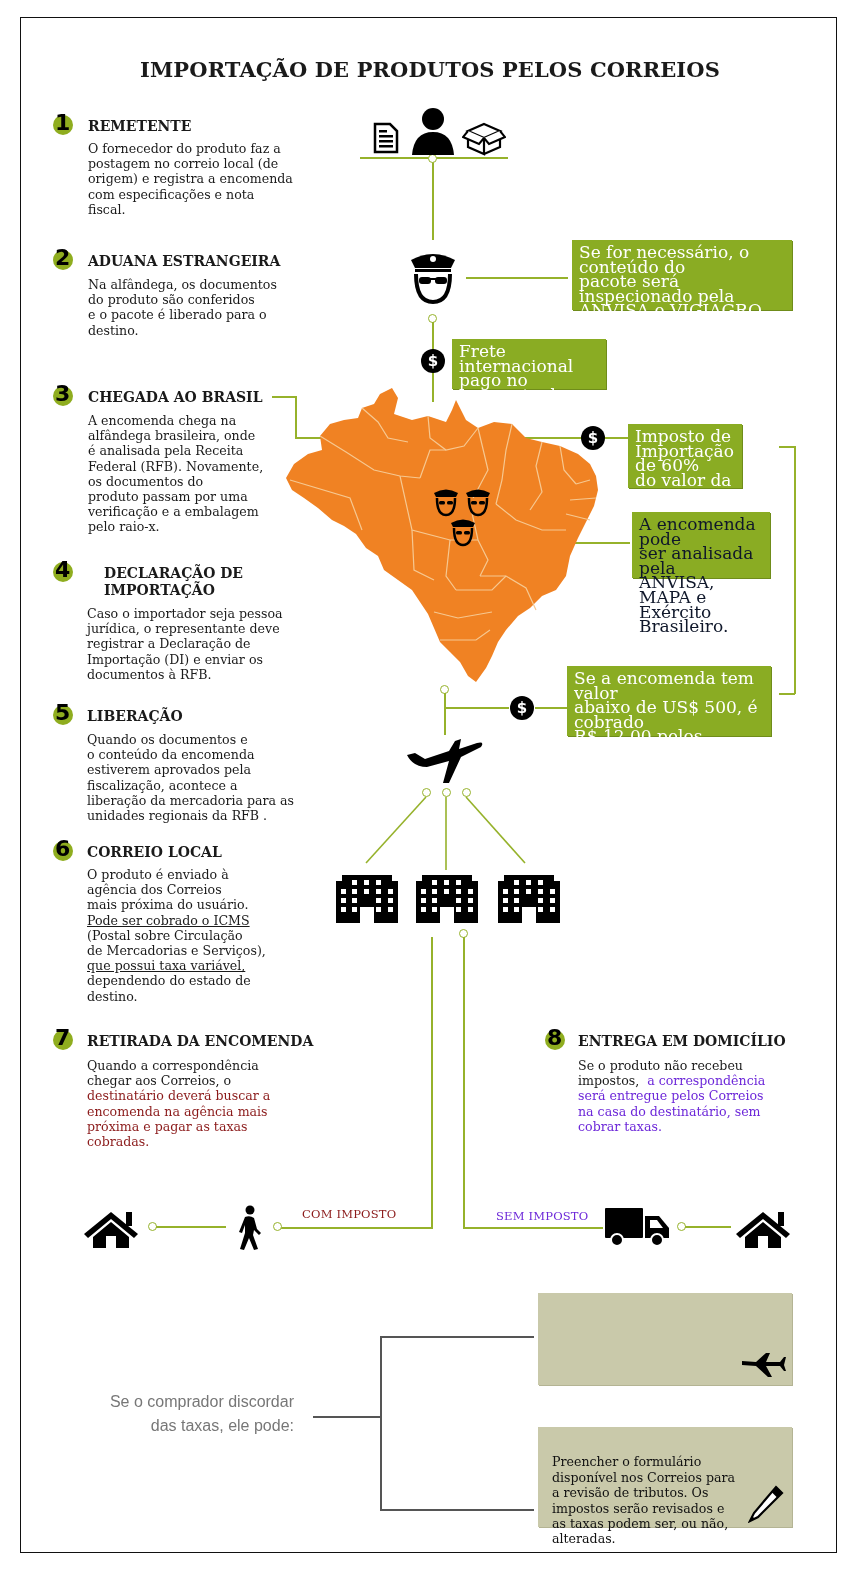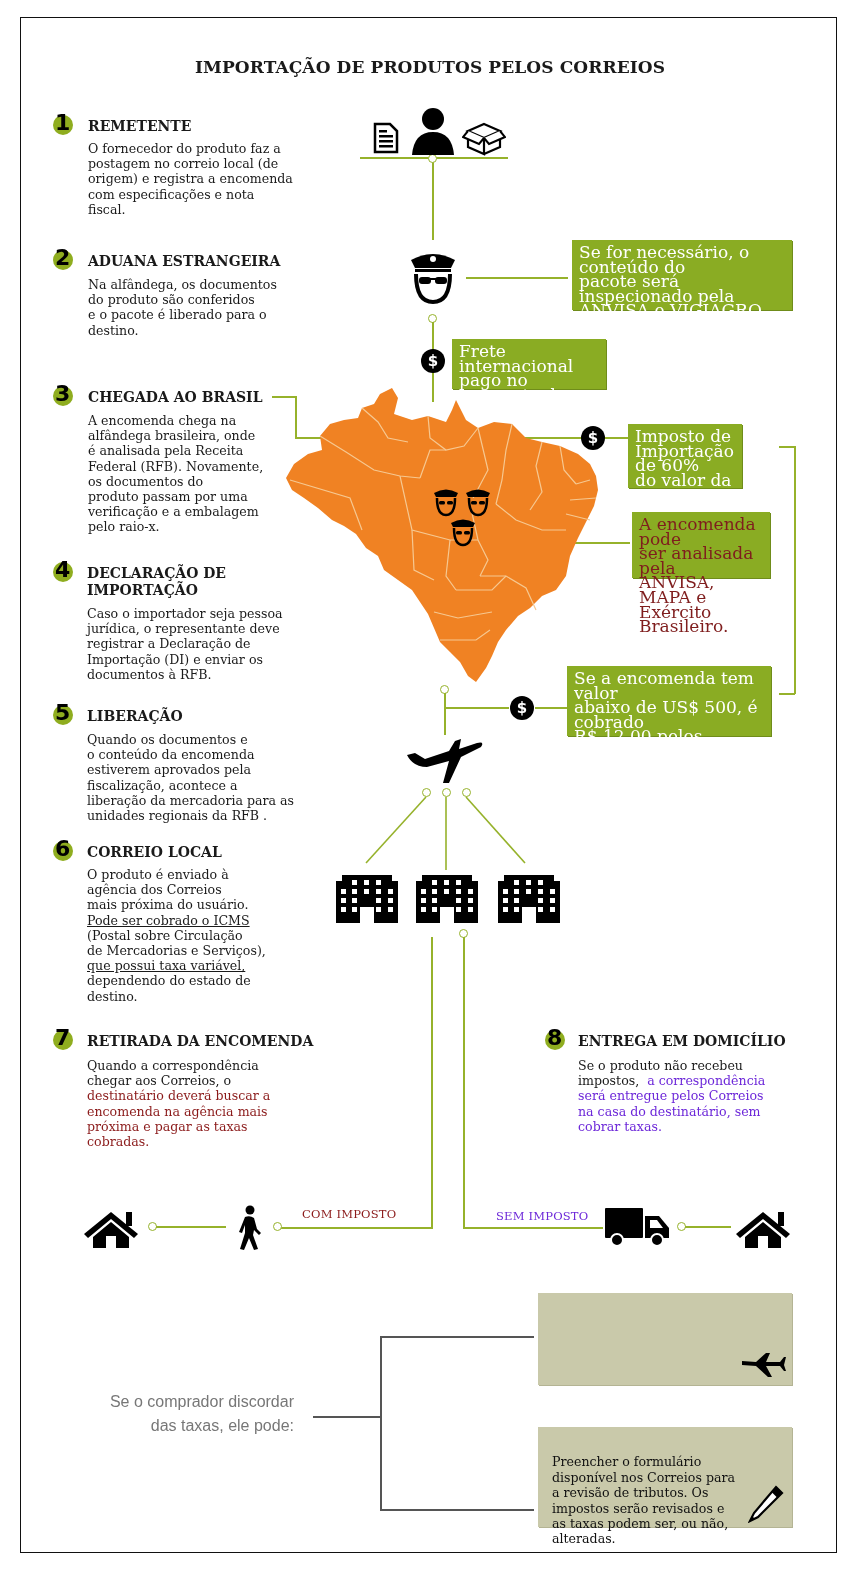--- a/index.html
+++ b/index.html
@@ -1,30 +1,30 @@
 <!DOCTYPE html>
 <html><head>
 <meta charset="utf-8">
 <style>
   * { box-sizing: border-box; margin: 0; padding: 0; }
   html, body { width: 860px; height: 1582px; background: #ffffff; overflow: hidden; }
   body { position: relative; font-family: "DejaVu Serif", serif; color: #1a1a1a; }
   .frame { position: absolute; left: 20px; top: 17px; width: 817px; height: 1536px; border: 1.5px solid #111; }
   .abs { position: absolute; }
-  .title { left: 0; width: 860px; top: 57px; text-align: center; font-family: "DejaVu Serif", serif; font-weight: bold; font-size: 17px; letter-spacing: 0.1px; }
+  .title { left: 0; width: 860px; top: 57px; text-align: center; font-family: "DejaVu Serif", serif; font-weight: bold; font-size: 21px; letter-spacing: 0.1px; }
   .step-head { font-weight: bold; font-size: 14px; line-height: 17px; white-space: nowrap; }
   .step-num { position: absolute; width: 22px; height: 22px; }
   .step-num .dot { position: absolute; left: 0; top: 2px; width: 20px; height: 20px; border-radius: 50%; background: #8fad1f; }
   .step-num .n { position: absolute; left: 2px; top: -3px; font-family: "DejaVu Sans", sans-serif; font-weight: bold; font-size: 22px; color: #000; line-height: 26px; }
   .step-body { font-size: 12.6px; line-height: 15.2px; white-space: pre-line; }
   .red { color: #8b1a1a; }
   .blue { color: #6d28d9; }
   .u { text-decoration: underline; }
   .gbox { position: absolute; background: #8aac23; color: #fff; font-size: 17px; line-height: 14.6px; padding: 5px 7px; white-space: pre-line; box-shadow: 1px 1px 0 #6f8c1a; }
-  .gbox.dark { color: #7f1d1d; }
+  .gbox.dark { color: #0f172a; }
   .gbox b { font-weight: bold; }
   .tbox { position: absolute; background: #c9c9aa; color: #111; font-size: 12.6px; line-height: 15.4px; padding: 12px 14px; white-space: pre-line; box-shadow: 1px 1px 0 #b4b494; }
   .gl { position: absolute; background: #96b22b; }
   .ring { position: absolute; width: 9px; height: 9px; border: 1.6px solid #96b22b; border-radius: 50%; background: #fff; }
   .coin { position: absolute; width: 24px; height: 24px; border-radius: 50%; background: #000; color: #fff; font-family: "DejaVu Sans", sans-serif; font-weight: bold; font-size: 15px; line-height: 24px; text-align: center; }
   .side-q { font-family: "Liberation Sans", sans-serif; color: #777; font-size: 16px; line-height: 24px; text-align: right; white-space: pre-line; }
   .tag { font-size: 11.5px; letter-spacing: 0.2px; }
   .dl { position: absolute; background: #555; }
   svg { display: block; }
 </style>
@@ -117,21 +117,21 @@
 Federal (RFB). Novamente,
 os documentos do
 produto passam por uma
 verificação e a embalagem
 pelo raio-x.</div>
 
 <div class="step-num" style="left:53px;top:560px;">
     <div class="dot"></div>
     <div class="n">4</div>
   </div>
-<div class="abs step-head" style="left:87px;top:565px;white-space:pre-line;">DECLARAÇÃO DE
+<div class="abs step-head" style="left:104px;top:565px;white-space:pre-line;">DECLARAÇÃO DE
 IMPORTAÇÃO</div>
 <div class="abs step-body" style="left:87px;top:606px;">Caso o importador seja pessoa
 jurídica, o representante deve
 registrar a Declaração de
 Importação (DI) e enviar os
 documentos à RFB.</div>
 
 <div class="step-num" style="left:53px;top:703px;">
     <div class="dot"></div>
     <div class="n">5</div>

